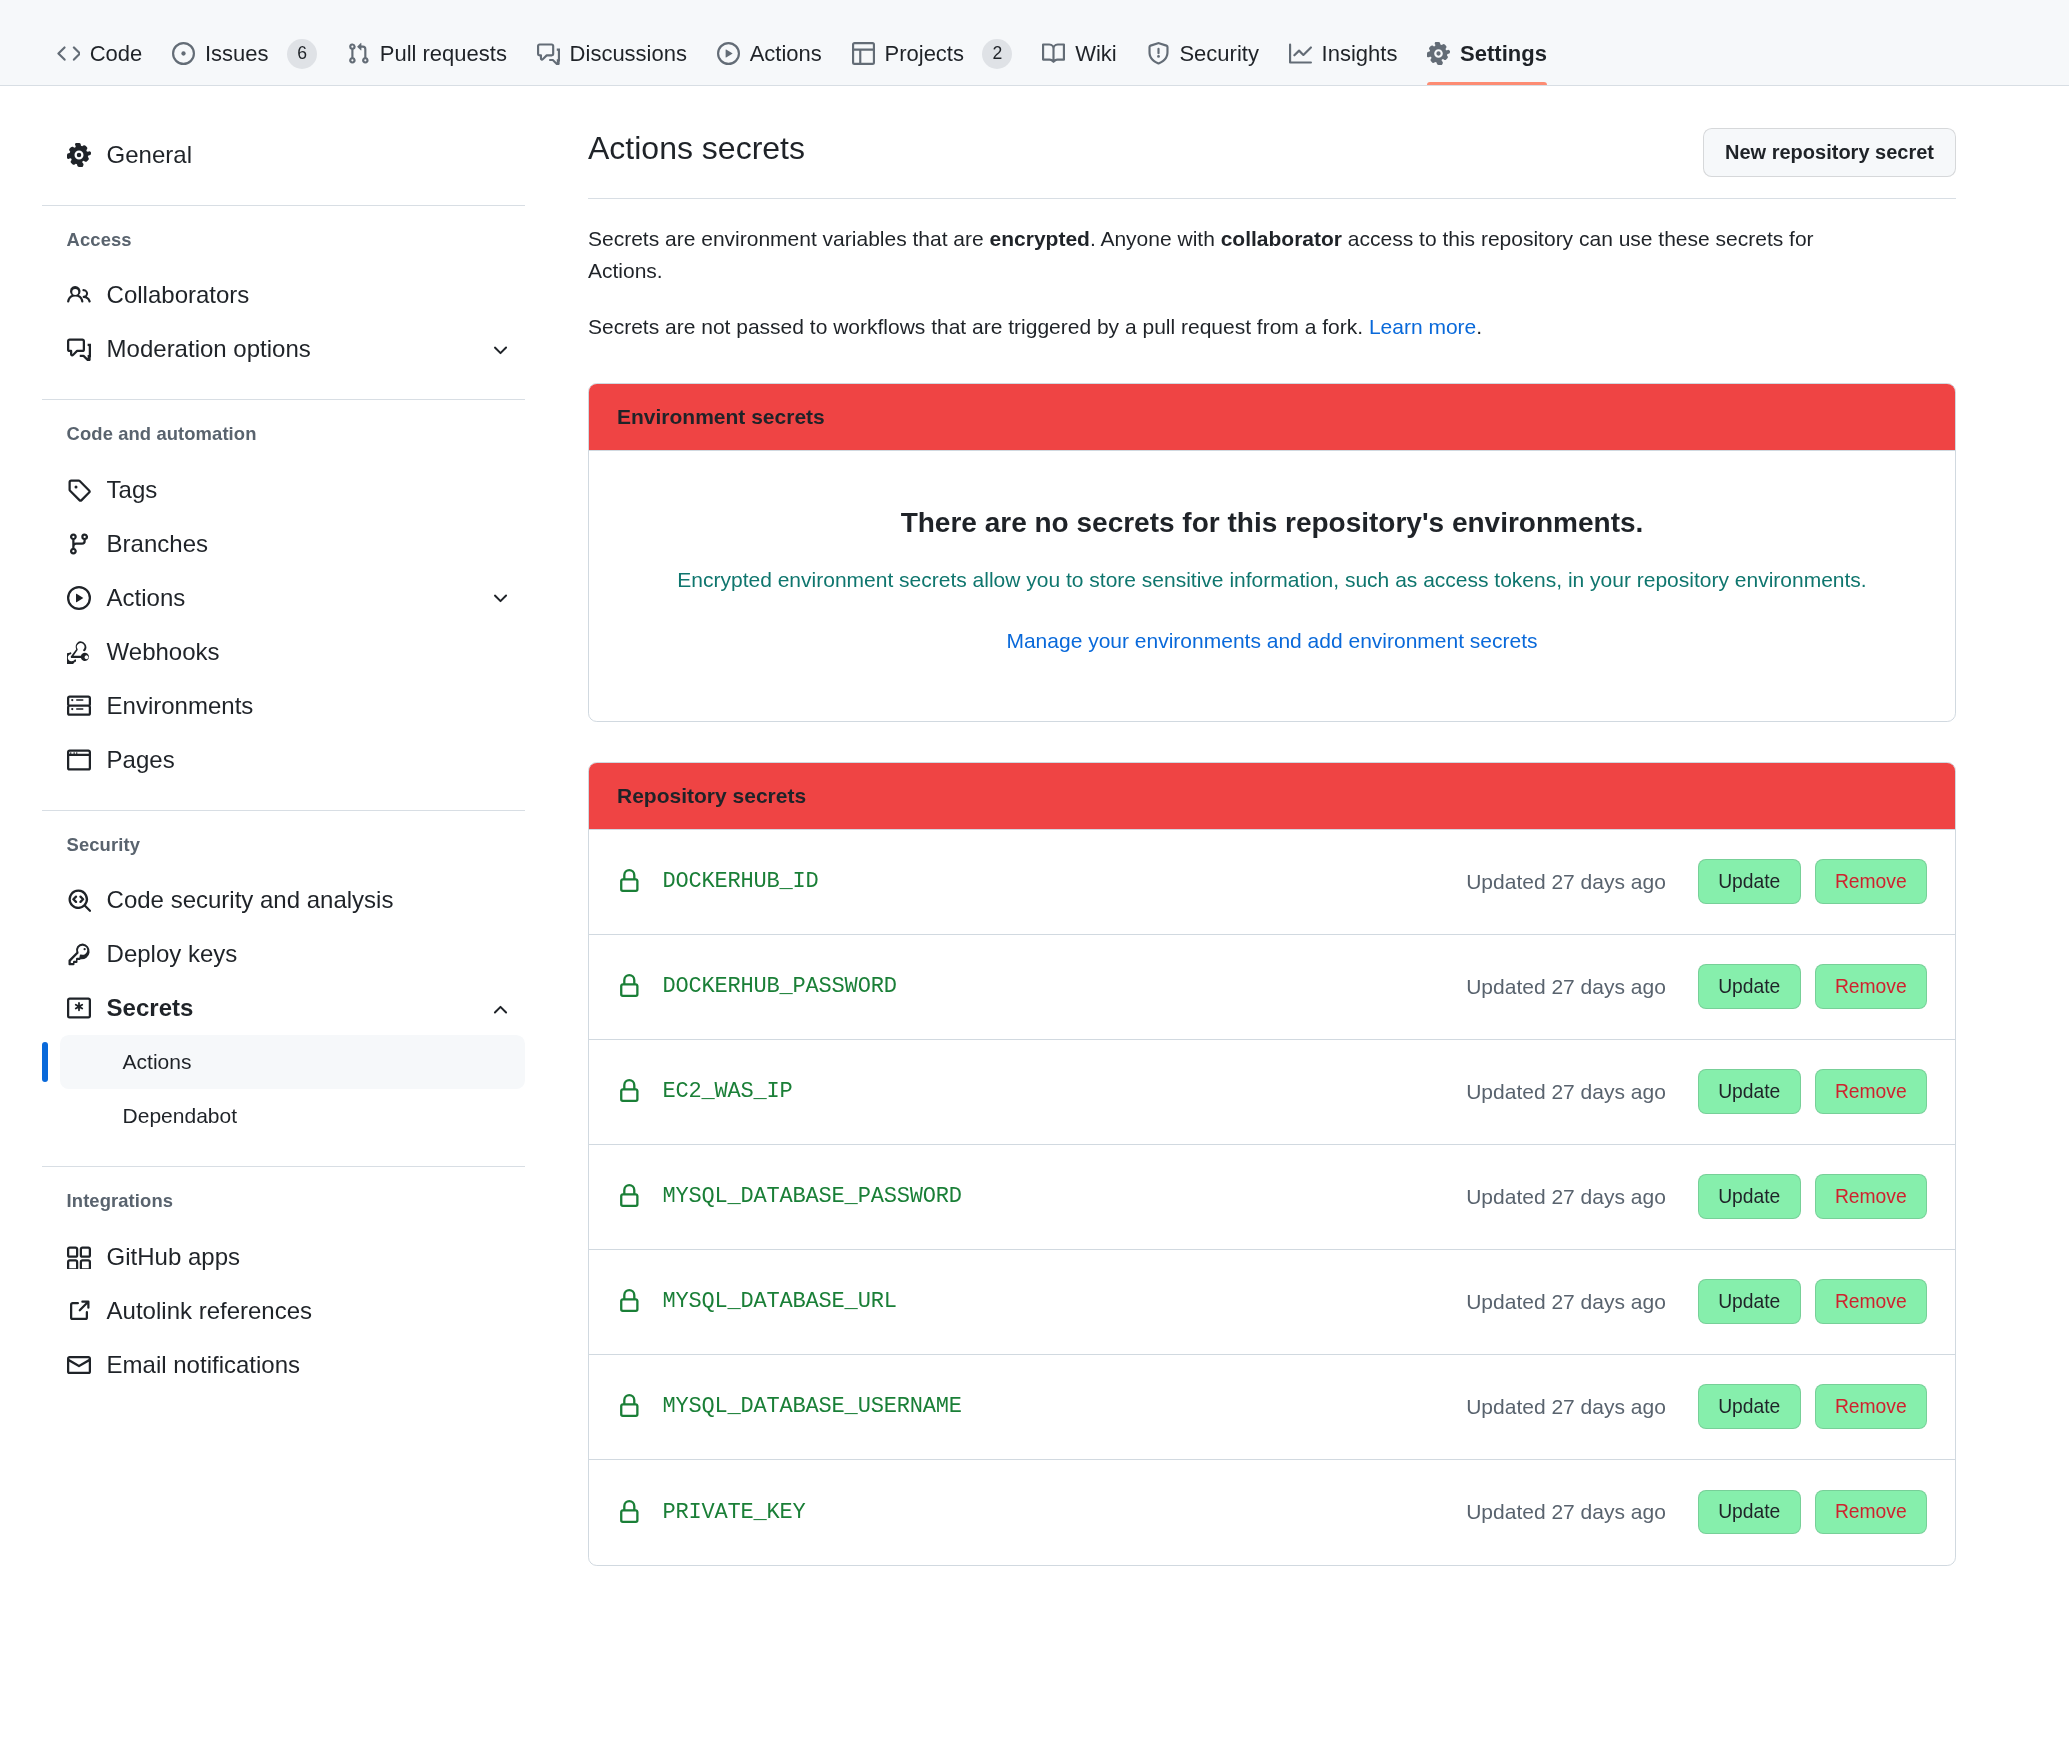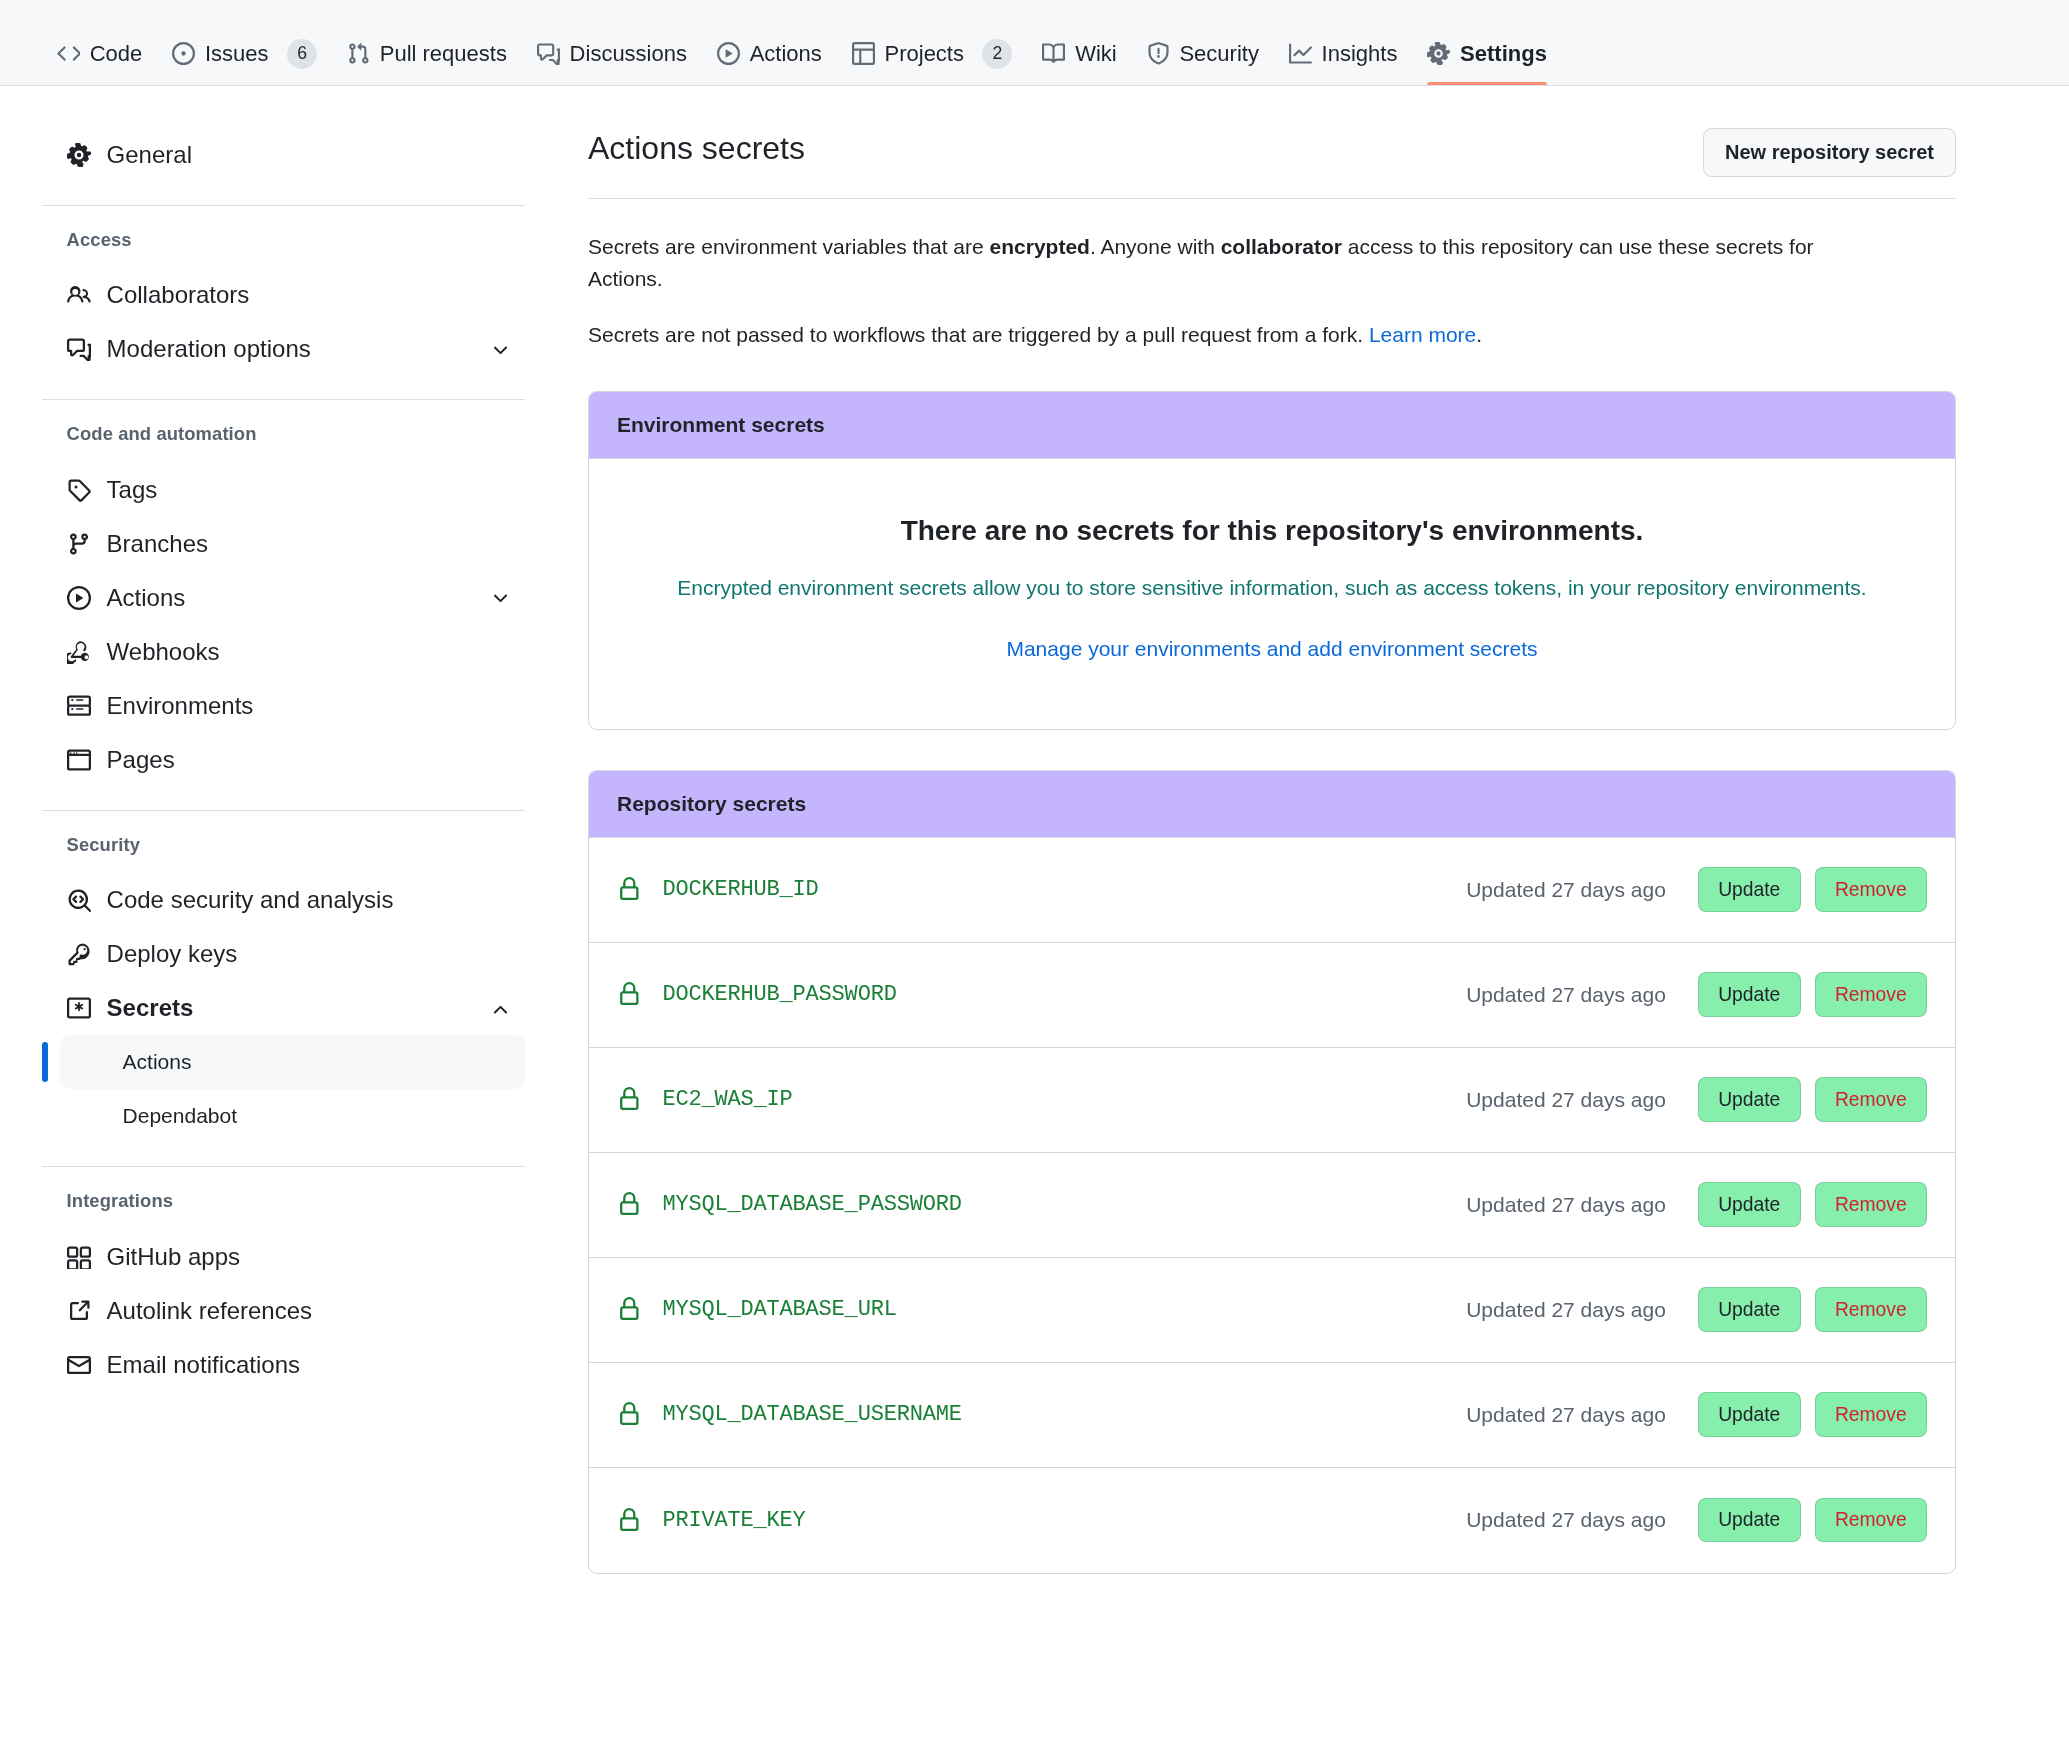--- a/index.html
+++ b/index.html
@@ -160,37 +160,37 @@
     color: #1f2328;
     cursor: pointer;
     line-height: 1.2;
     white-space: nowrap;
   }
 
   .desc {
     font-size: 21px;
     line-height: 1.55;
     color: #1f2328;
-    margin-top: 32px;
+    margin-top: 24px;
     max-width: 1299px;
   }
   .desc.second { margin-top: 23px; }
   .desc b { font-weight: 700; }
   .lnk { color: #0969da; text-decoration: none; cursor: pointer; }
 
   
   .box {
     border: 0.9px solid #d1d9e0;
     border-radius: 8.8px;
     margin-top: 40px;
     overflow: hidden;
     background: #fff;
   }
   .box-header {
-    background: #c4b5fd;
+    background: #ef4444;
     border-bottom: 0.9px solid #d1d9e0;
     padding: 21px 28px;
     font-size: 21px;
     font-weight: 600;
     color: #1f2328;
   }
   .blankslate {
     padding: 56px 35px 68px 35px;
     text-align: center;
   }

